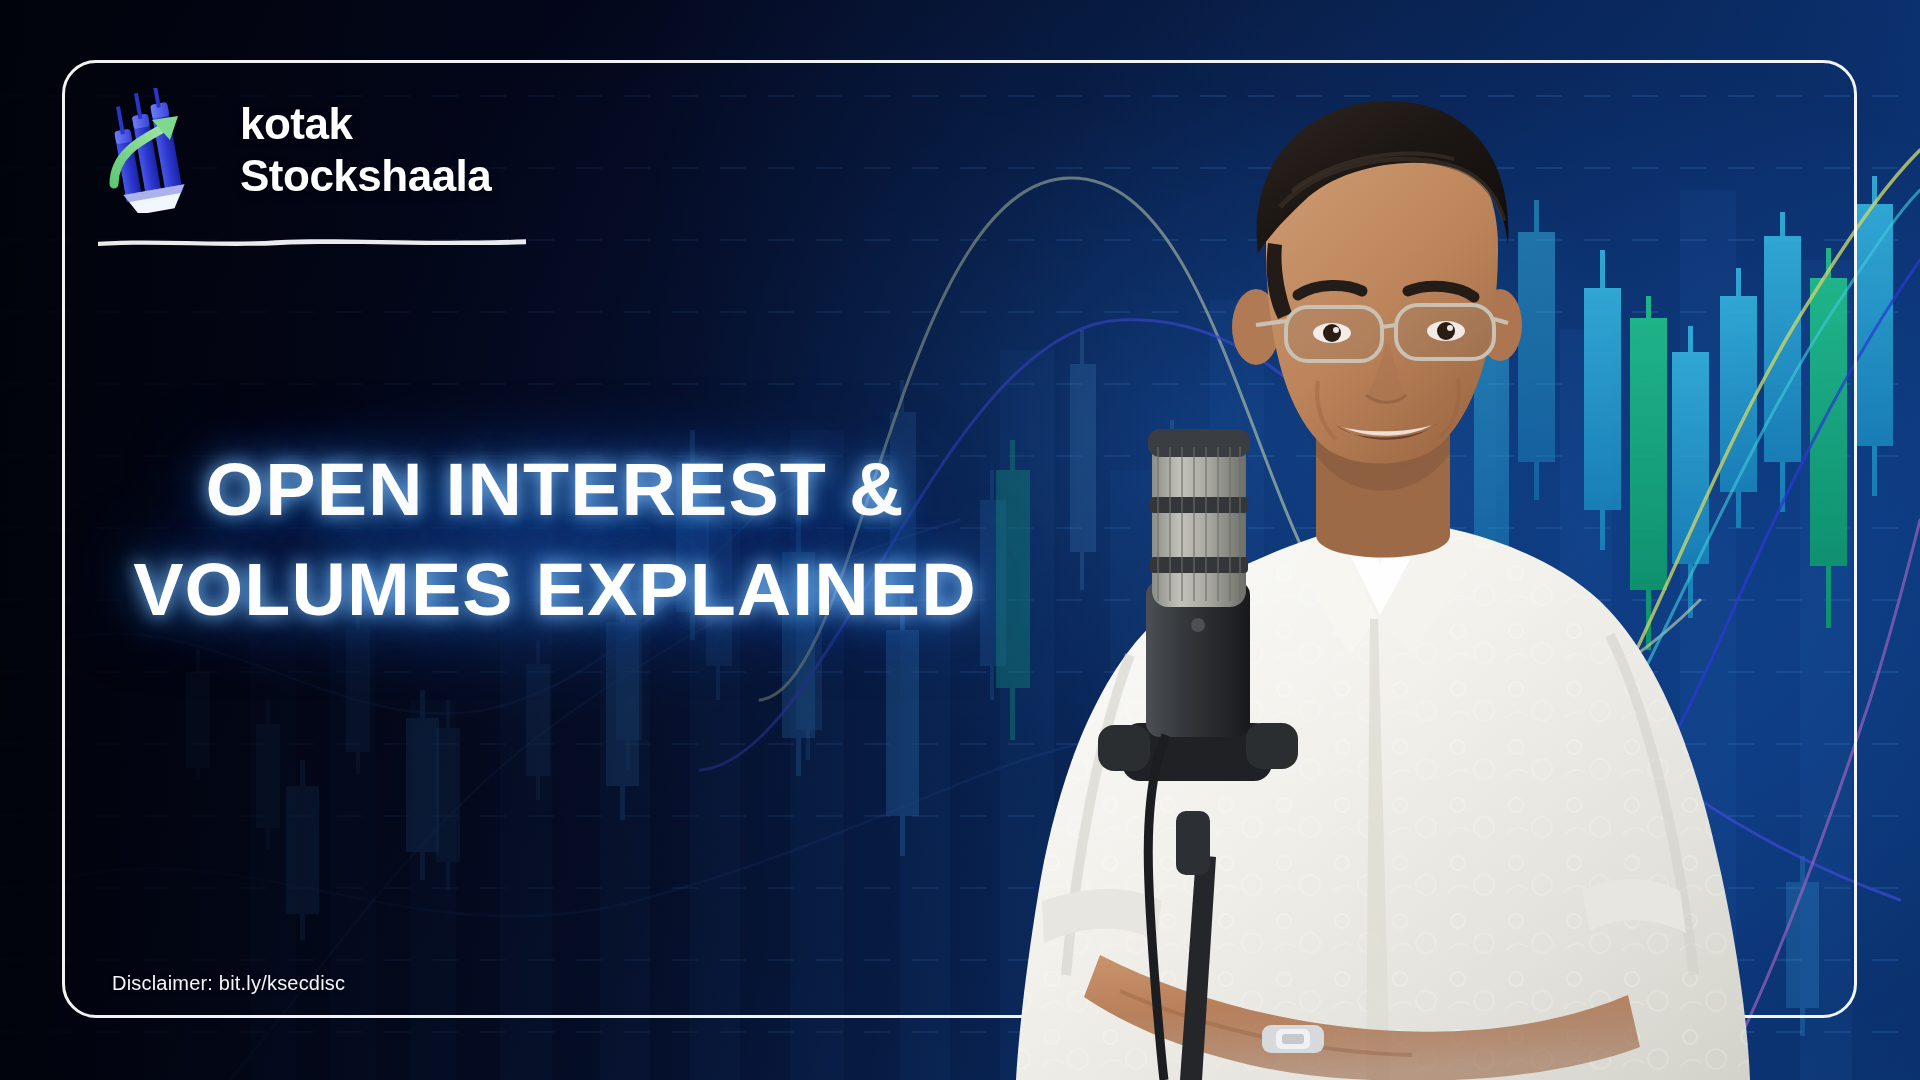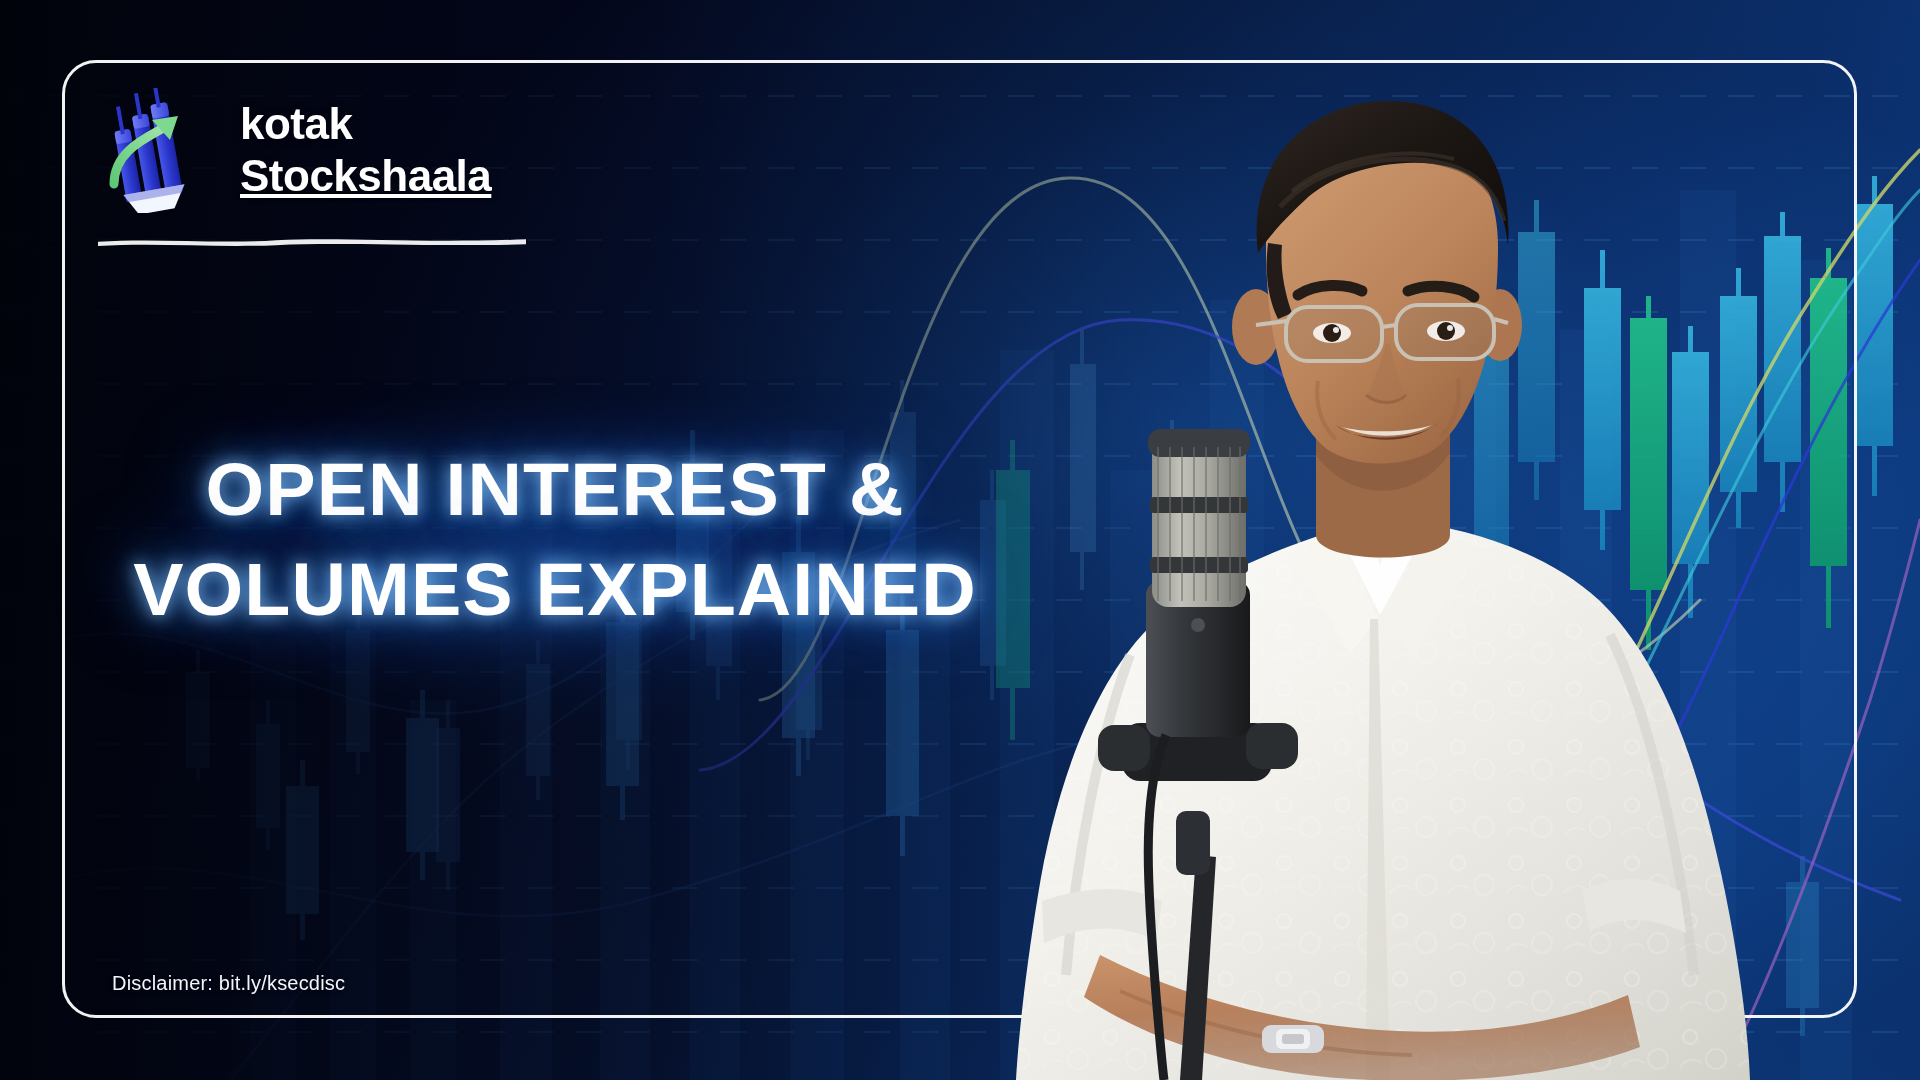--- a/index.html
+++ b/index.html
@@ -41,21 +41,21 @@
   
   #logo { position:absolute; left:108px; top:88px; width:400px; height:160px; }
   #logo-mark { position:absolute; left:0; top:0; width:80px; height:125px; }
   #logo-text {
     position:absolute; left:92px; top:10px;
     color:#ffffff; font-weight:700; font-size:44px; line-height:52px;
     letter-spacing:-0.5px;
     text-shadow:0 2px 10px rgba(0,0,0,0.45);
     margin-left:40px;
   }
-  #logo-text .l2 { display:block;text-decoration:underline; }
+  #logo-text .l2 { display:block; }
   #logo-underline {
     position:absolute; left:-12px; top:148px; width:432px; height:10px;
   }
 
   
   #title {
     position:absolute; left:0px; top:440px; width:1110px;
     text-align:center;
     color:#ffffff;
     font-family:"Liberation Sans", sans-serif;

